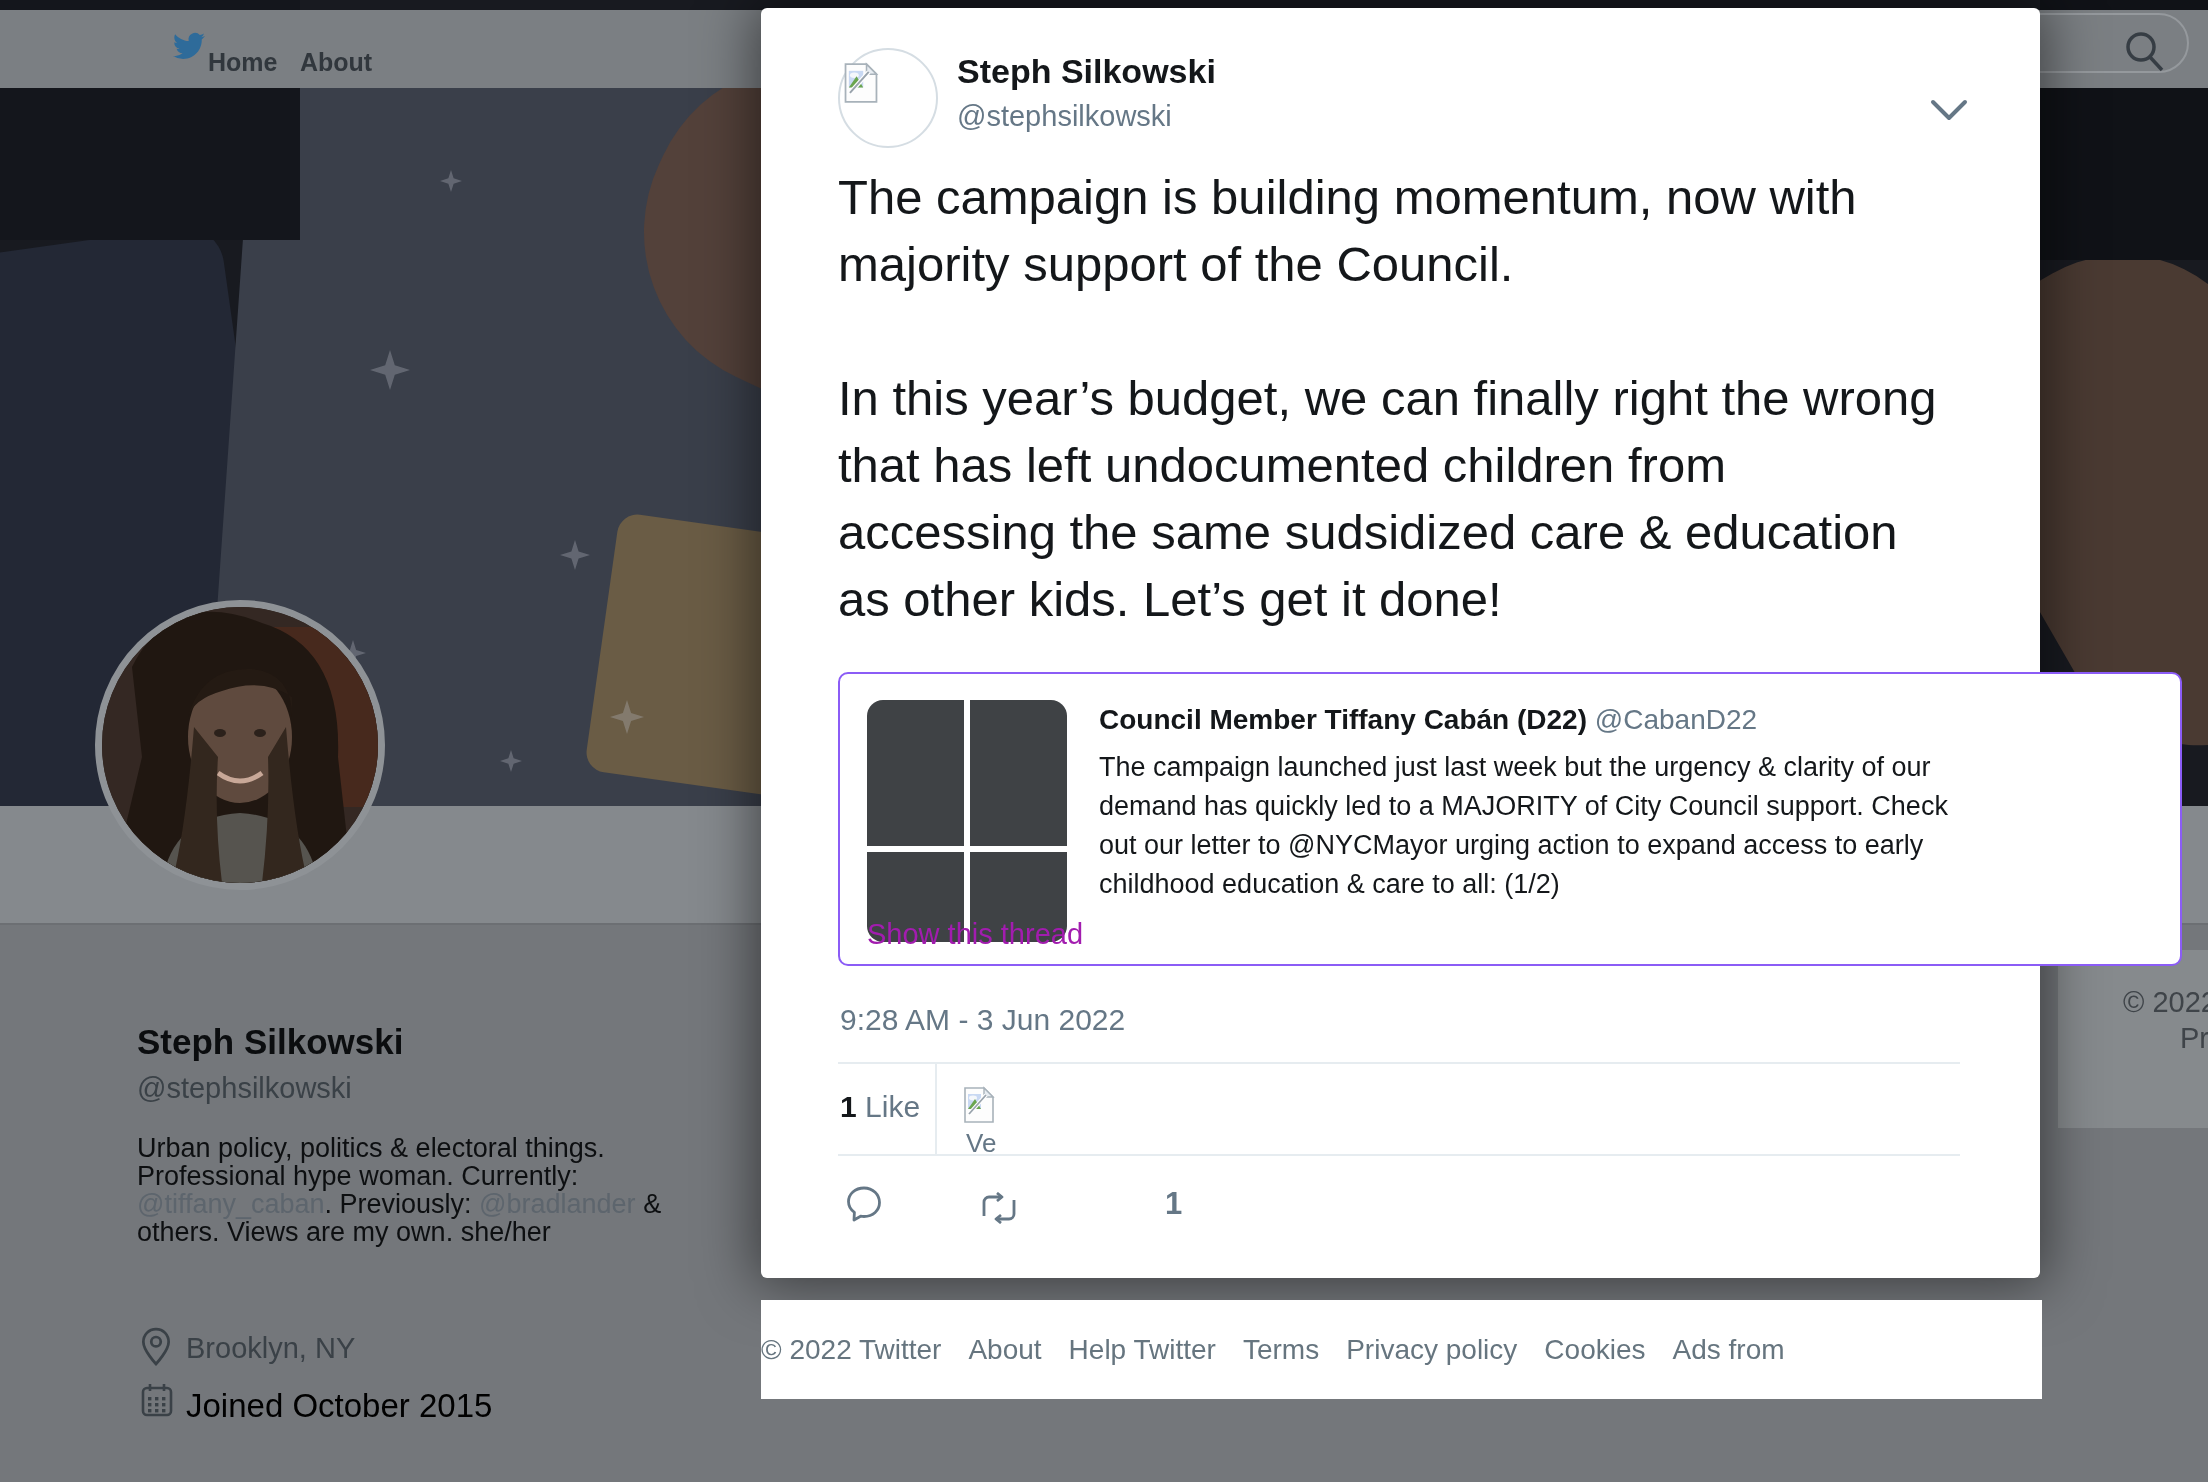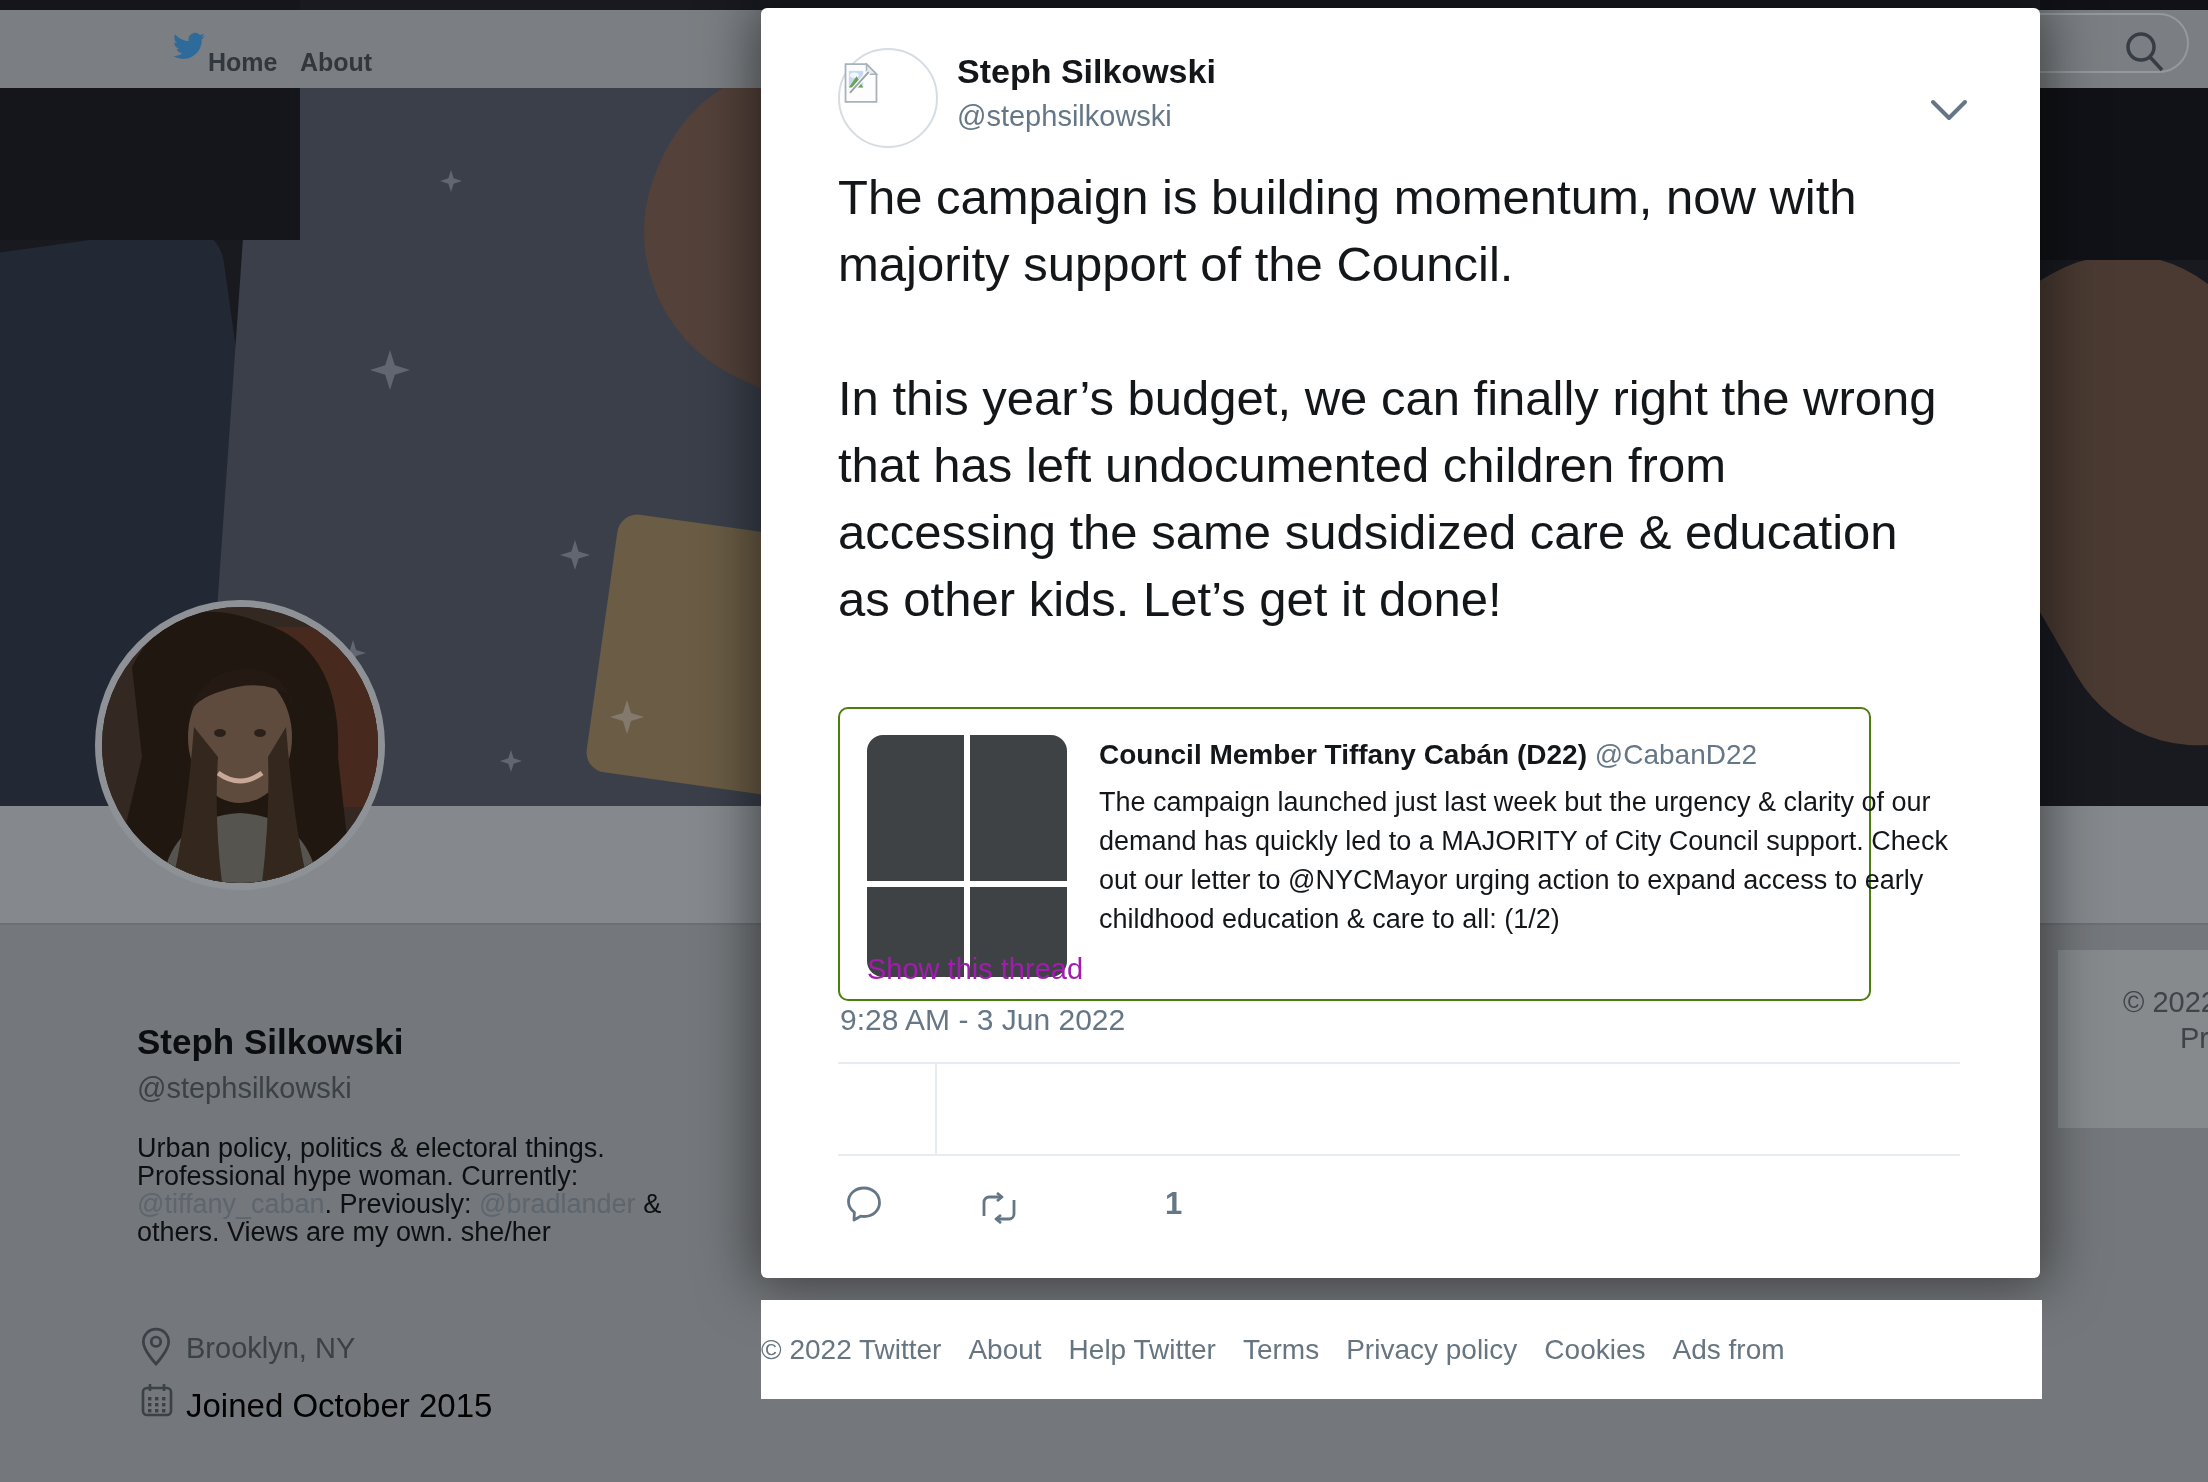--- a/index.html
+++ b/index.html
@@ -81,22 +81,22 @@
   .m-name { position:absolute; left:196px; top:44px; font-size:34px; font-weight:bold; color:#14171a; }
   .m-handle { position:absolute; left:196px; top:92px; font-size:29px; color:#657786; }
   .chevron { position:absolute; right:72px; top:90px; width:38px; height:24px; }
 
   .tweet-text {
     position:absolute; left:77px; top:156px; width:1118px;
     font-size:49px; line-height:67px; color:#14171a; white-space:pre-line;
   }
 
   .quote-card {
-    position:absolute; left:77px; top:699px; width:1033px; height:294px;
-    border:2px solid #4d7c0f; border-radius:10px; background:#fff;
+    position:absolute; left:77px; top:664px; width:1344px; height:294px;
+    border:2px solid #8b5cf6; border-radius:10px; background:#fff;
   }
   .q-grid {
     position:absolute; left:27px; top:26px; width:200px; height:242px;
     border-radius:16px; overflow:hidden;
     display:grid; grid-template-columns:97px 97px; grid-template-rows:146px 90px;
     gap:6px; background:#fff;
   }
   .q-tile { background:#3f4245; }
   .q-title { position:absolute; left:259px; top:30px; font-size:28px; color:#14171a; width:840px; }
   .q-title .q-author { font-weight:bold; }
@@ -247,20 +247,35 @@
     </div>
     <div class="q-title"><span class="q-author">Council Member Tiffany Cabán (D22)</span> <span class="q-handle">@CabanD22</span></div>
     <div class="q-body">The  campaign launched just last week but the urgency &amp; clarity of our demand has quickly led to a MAJORITY of City Council support. Check out our letter to @NYCMayor urging action to expand access to early childhood education &amp; care to all: (1/2)</div>
     <div class="q-thread">Show this thread</div>
   </div>
 
   <div class="timestamp">9:28 AM - 3 Jun 2022</div>
 
   <div class="divider div1"></div>
 
+  <div class="like-row">
+    <div class="like-stat"><b>1</b> <span>Like</span></div>
+    <div class="liker">
+      <svg width="34" height="38" viewBox="0 0 34 38">
+        <path d="M3 2 h19 l9 9 v25 H3 Z" fill="#fdfdfd" stroke="#a8b2ba" stroke-width="1.6"></path>
+        <path d="M22 2 v9 h9 Z" fill="#e8edf2" stroke="#a8b2ba" stroke-width="1.4"></path>
+        <polygon points="6,8 19,8 19,23 6,23" fill="#c9d9f3"></polygon>
+        <ellipse cx="11" cy="12" rx="4" ry="2.4" fill="#f4f7fb"></ellipse>
+        <polygon points="6,23 13,13 19,23" fill="#6aa54f"></polygon>
+        <line x1="24" y1="9" x2="7" y2="28" stroke="#ffffff" stroke-width="4"></line>
+        <line x1="24" y1="9" x2="7" y2="28" stroke="#9aa4ad" stroke-width="1.8"></line>
+      </svg>
+      <span class="alt-frag">Ve</span>
+    </div>
+  </div>
   <div class="vline"></div>
 
   <div class="divider div2"></div>
 
   <svg class="act-reply" viewBox="0 0 38 40">
     <path d="M19 3 C10 3 3.5 9 3.5 16.6 c0 4.4 2.3 8.3 5.9 10.8 L9 35 l6.6-3.8 c1.1.2 2.2.3 3.4.3 9 0 15.5-6 15.5-13.9 S28 3 19 3 Z" fill="none" stroke="#657786" stroke-width="2.8" stroke-linejoin="round"></path>
   </svg>
   <svg class="act-rt" viewBox="0 0 44 32">
     <path d="M7 24 V10 a5 5 0 0 1 5-5 h13" fill="none" stroke="#657786" stroke-width="2.8"></path>
     <polyline points="20,1 25,5 20,9" fill="none" stroke="#657786" stroke-width="2.8" stroke-linejoin="round"></polyline>

